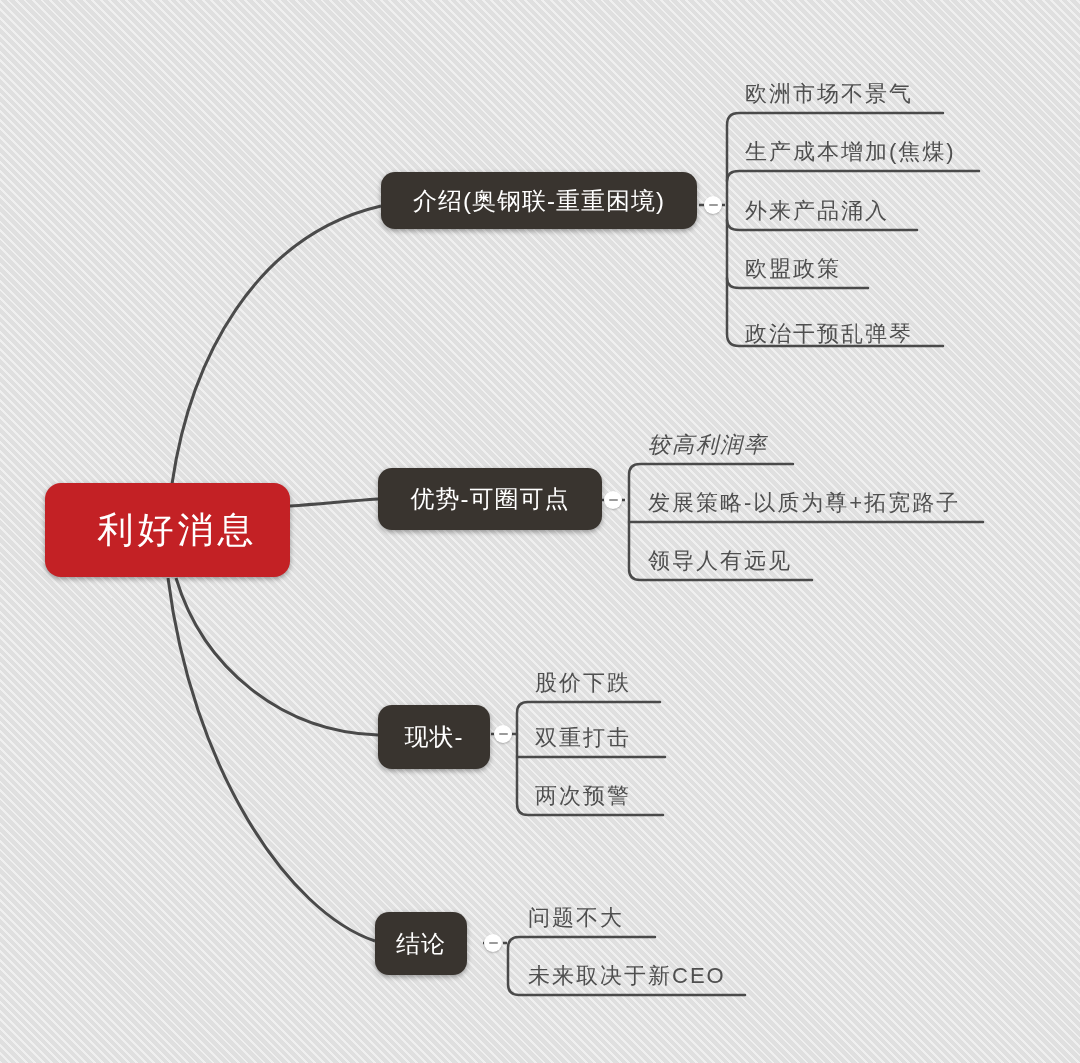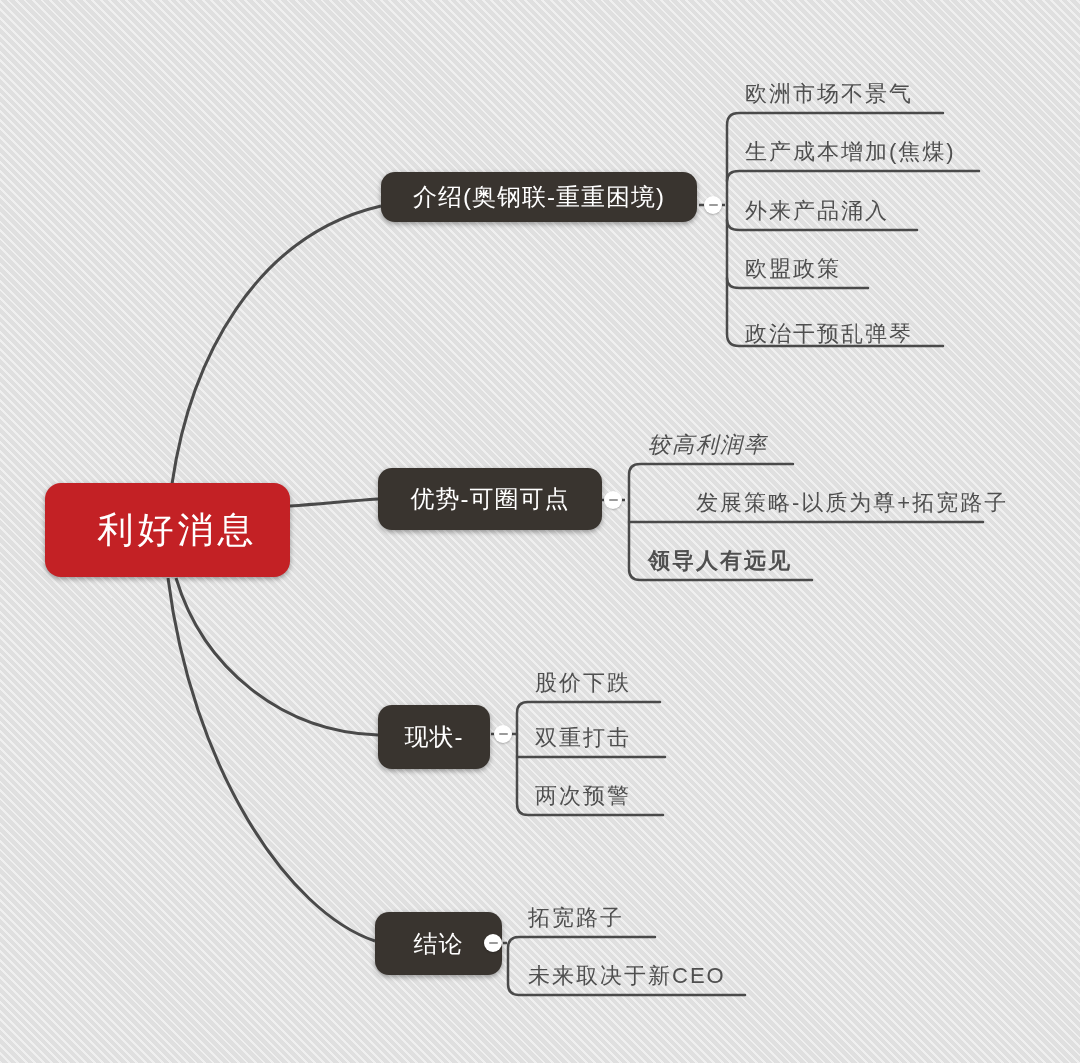--- a/index.html
+++ b/index.html
@@ -37,24 +37,24 @@
     left:45px;top:483px;width:245px;height:94px;
     background:#c32125;
     font-size:36px;letter-spacing:4px;
     border-radius:16px;
     padding-left:20px;
   }
   .branch-node{
     background:#39342f;
     font-size:24px;letter-spacing:1px;
   }
-  #node-b1{left:381px;top:172px;width:316px;height:50px;}
+  #node-b1{left:381px;top:172px;width:316px;height:57px;}
   #node-b2{left:378px;top:468px;width:224px;height:62px;}
   #node-b3{left:378px;top:705px;width:112px;height:64px;}
-  #node-b4{left:375px;top:912px;width:127px;height:63px;}
+  #node-b4{left:375px;top:912px;width:92px;height:63px;}
 
   .leaf-label{
     position:absolute;
     font-size:22px;line-height:26px;
     color:#4f4f4f;
     letter-spacing:2px;
     white-space:nowrap;
   }
 
   .collapse-btn{
@@ -119,23 +119,23 @@
     <span class="bar"></span>
   </div>
 
   <div class="leaf-label" style="left:745px;top:81px;">欧洲市场不景气</div>
   <div class="leaf-label" style="left:745px;top:139px;">生产成本增加(焦煤)</div>
   <div class="leaf-label" style="left:745px;top:198px;">外来产品涌入</div>
   <div class="leaf-label" style="left:745px;top:256px;">欧盟政策</div>
   <div class="leaf-label" style="left:745px;top:314px;margin-top:7px;">政治干预乱弹琴</div>
 
   <div class="leaf-label" style="left:648px;top:432px;font-style:italic;">较高利润率</div>
-  <div class="leaf-label" style="left:648px;top:490px;margin-left:48px;">发展策略-以质为尊+拓宽路子</div>
-  <div class="leaf-label" style="left:648px;top:548px;font-weight:bold;">领导人有远见</div>
+  <div class="leaf-label" style="left:648px;top:490px;">发展策略-以质为尊+拓宽路子</div>
+  <div class="leaf-label" style="left:648px;top:548px;">领导人有远见</div>
 
   <div class="leaf-label" style="left:535px;top:670px;">股价下跌</div>
   <div class="leaf-label" style="left:535px;top:725px;">双重打击</div>
   <div class="leaf-label" style="left:535px;top:783px;">两次预警</div>
 
-  <div class="leaf-label" style="left:528px;top:905px;">拓宽路子</div>
+  <div class="leaf-label" style="left:528px;top:905px;">问题不大</div>
   <div class="leaf-label" style="left:528px;top:963px;">未来取决于新CEO</div>
 
 </div>
 
 </body></html>

